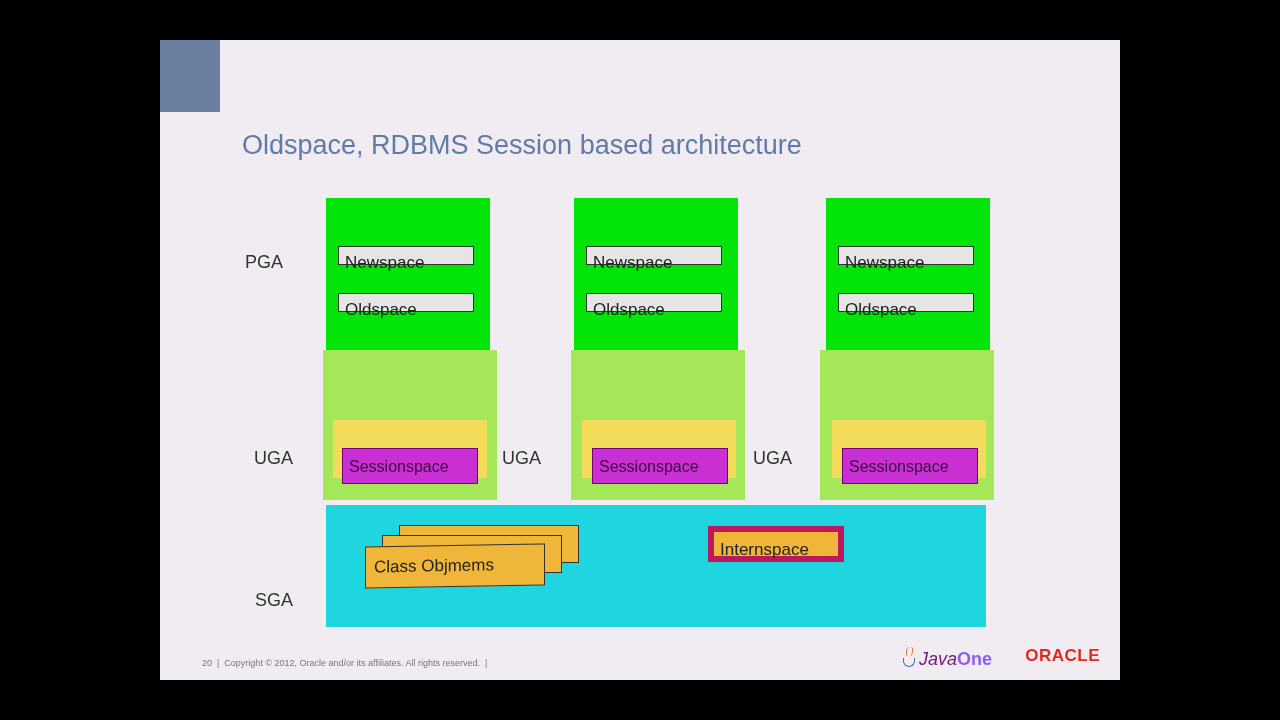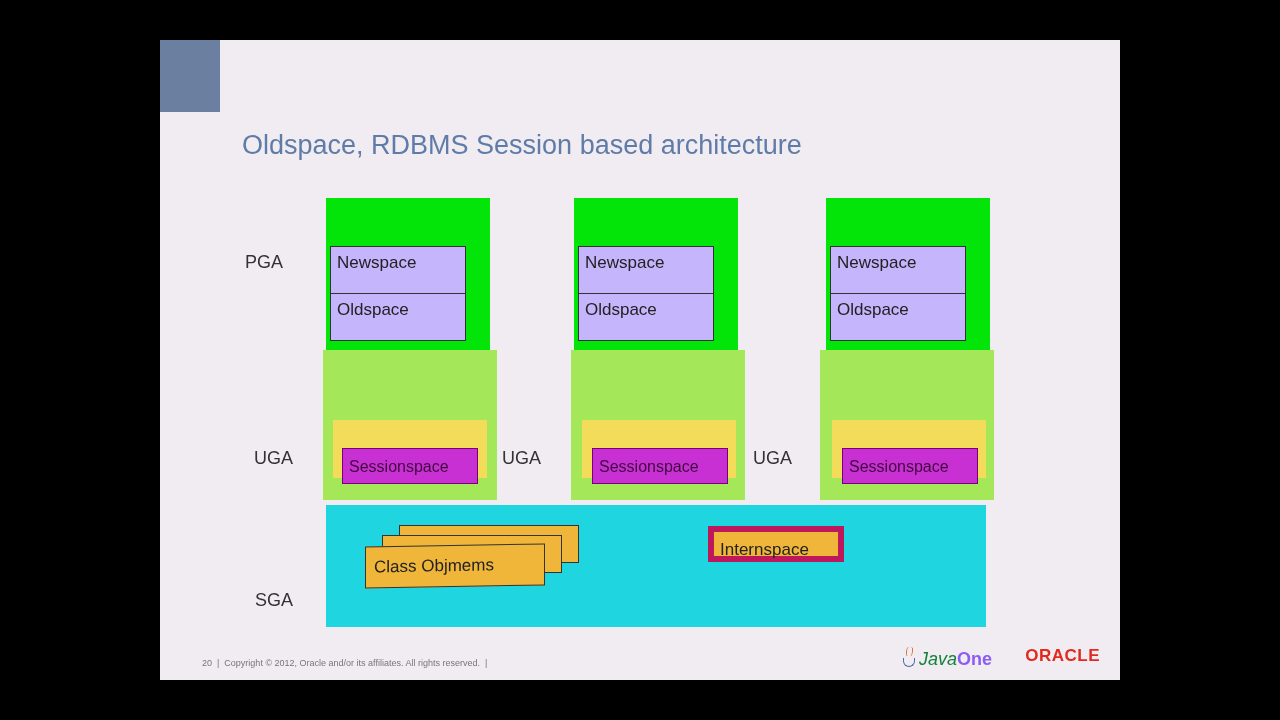--- a/index.html
+++ b/index.html
@@ -66,25 +66,25 @@
     width: 164px;
     height: 152px;
     background: #03e509;
   }
   .pga-1 { left: 106px; }
   .pga-2 { left: 354px; }
   .pga-3 { left: 606px; }
 
   .space-box {
     position: absolute;
-    left: 4px;
+    left: 12px;
     width: 136px;
-    height: 48px;
+    height: 19px;
     line-height: 32px;
-    background: #c4b5fd;
+    background: #e5e5e5;
     border: 1px solid #333;
     font-size: 17px;
     padding-left: 6px;
     color: #222;
     box-sizing: border-box;
   }
   .new-box { top: 48px; }
   .old-box { top: 95px; }
 
   .uga-block {
@@ -187,21 +187,21 @@
 
   .javaone-logo {
     position: absolute;
     right: 128px;
     bottom: 10px;
     font-size: 18px;
     color: #555;
   }
   .javaone-logo .java {
     font-style: italic;
-    color: #15803d;
+    color: #701a75;
   }
   .javaone-logo .one {
     font-weight: bold;
     color: #8b5cf6;
   }
   .cup {
     display: inline-block;
     width: 16px;
     height: 20px;
     position: relative;

